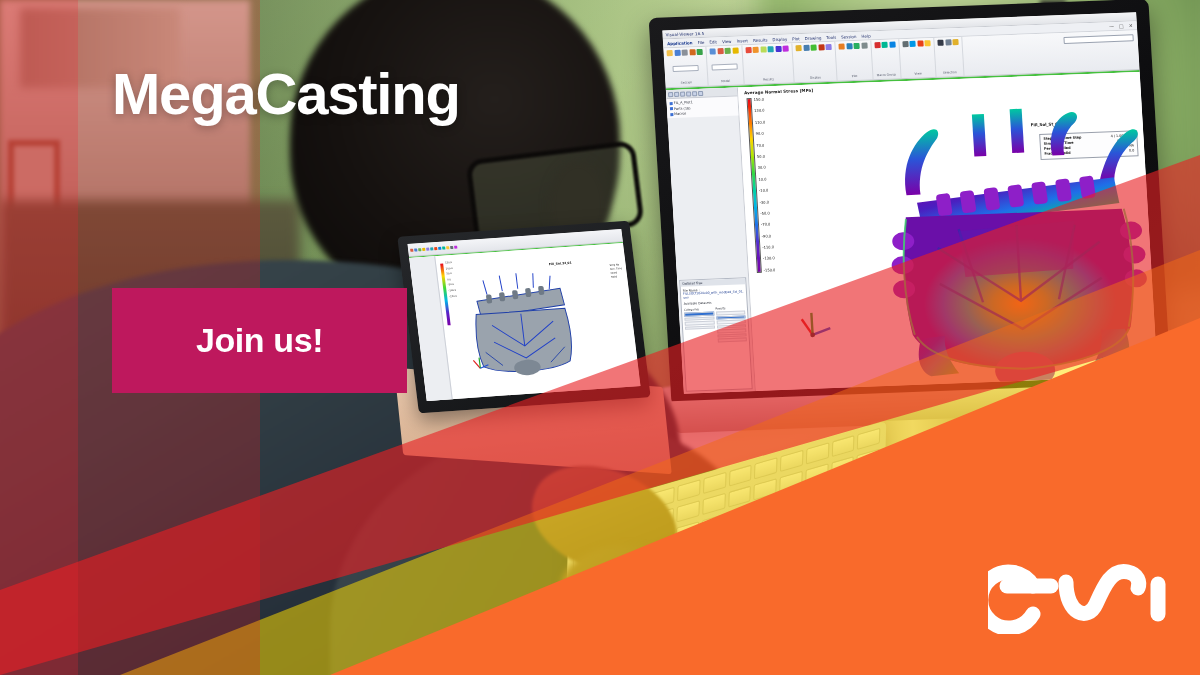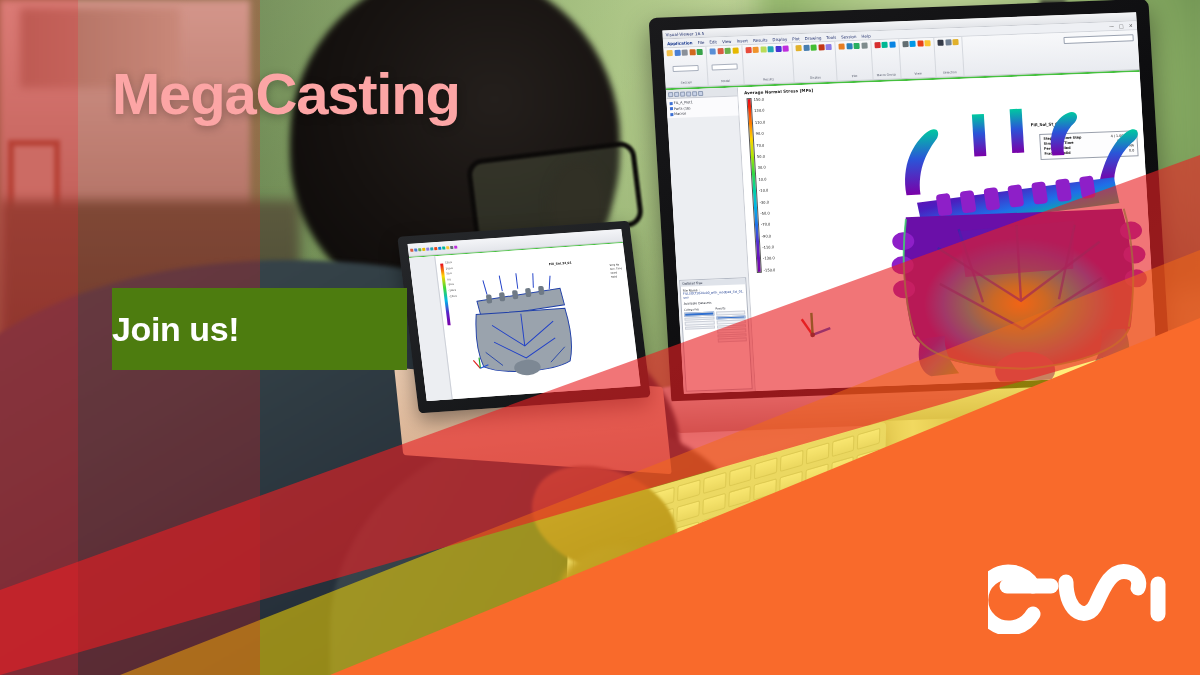--- a/index.html
+++ b/index.html
@@ -308,35 +308,35 @@
   }
   .ov-orange-tri {
     position:absolute; inset:0;
     background:#f96a2b;
     clip-path:polygon(1200px 318px, 1200px 675px, 330px 675px);
   }
 
   
   .headline {
     position:absolute; left:112px; top:64px;
-    color:#fca5a5;
+    color:#ffffff;
     font-family:"Liberation Sans", sans-serif;
     font-weight:bold;
     font-size:58px;
     line-height:1.03;
     letter-spacing:-1.2px;
     text-shadow:0 2px 10px rgba(0,0,0,.30);
   }
   .headline div { white-space:nowrap; }
   .hl-sup { font-size:.55em; vertical-align:super; letter-spacing:-.5px; }
 
   .cta {
-    position:absolute; left:112px; top:288px; width:295px; height:82px;
-    background:#4d7c0f; border:none; cursor:pointer;
-    display:flex; align-items:center; justify-content:flex-start;
+    position:absolute; left:112px; top:288px; width:295px; height:105px;
+    background:#be185d; border:none; cursor:pointer;
+    display:flex; align-items:center; justify-content:center;
   }
   .cta-label {
     color:#ffffff; font-family:"Liberation Sans", sans-serif;
     font-weight:bold; font-size:34px; letter-spacing:-.4px;
   }
 
   
   .esi-logo { position:absolute; left:988px; top:538px; width:188px; height:96px; }
 </style>
 </head>

